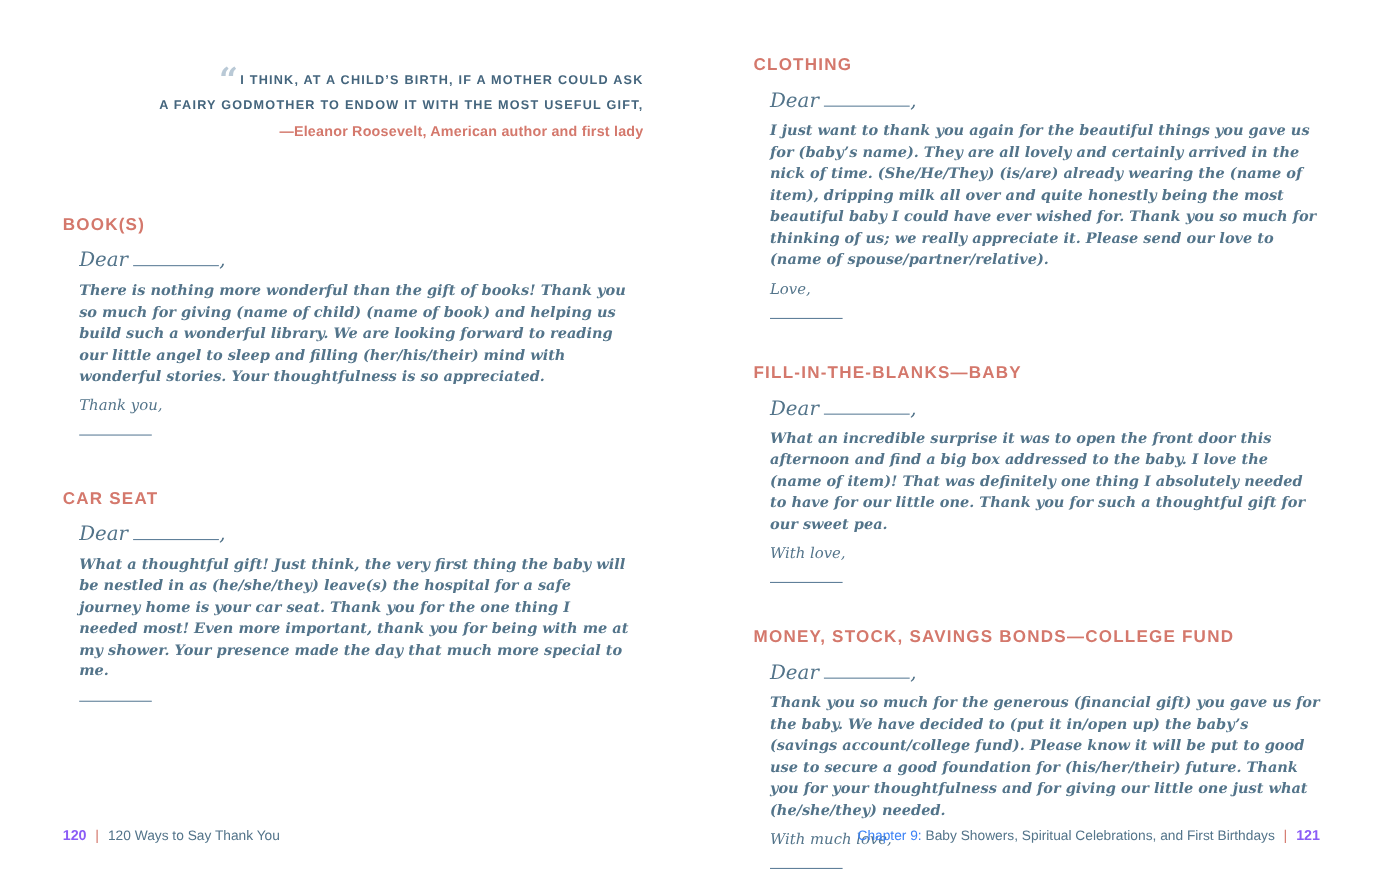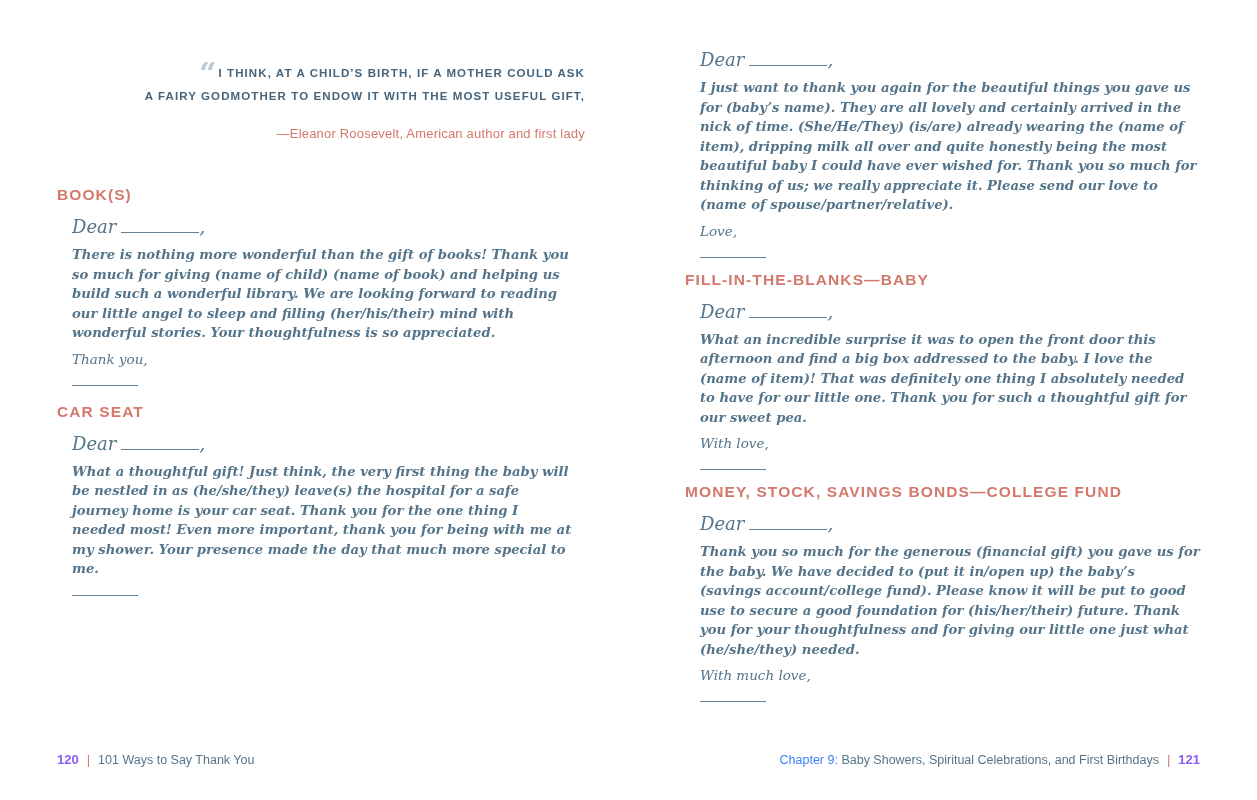--- a/index.html
+++ b/index.html
@@ -30,33 +30,33 @@
     font-family: "DejaVu Serif", serif;
     font-size: 30px;
     color: #b9c9d6;
     letter-spacing: 0;
     line-height: 0;
     position: relative;
   }
   .quote-mark.open  { top: 7px; margin-right: 2px; }
   .quote-mark.close { top: 5px; margin-left: 1px; }
   .quote-attribution {
-    margin-top: 17px;
+    margin-top: 3px;
     color: #d4786c;
     font-size: 13px;
     letter-spacing: 0.2px;
-    font-weight: normal;
+    font-weight: bold;
     line-height: 18px;
   }
 
   
-  .letter { margin-top: 16px; }
-  .page-left  .letter.first { margin-top: 42px; }
+  .letter { margin-top: 48px; }
+  .page-left  .letter.first { margin-top: 66px; }
   .page-right .letter.first { margin-top: 50px; }
-  .page-right .letter { margin-top: 12px; }
+  .page-right .letter { margin-top: 40px; }
 
   .section-title {
     margin: 0;
     font-size: 15.5px;
     font-weight: bold;
     letter-spacing: 1.1px;
     color: #d4786c;
     line-height: 20px;
   }
 
@@ -127,20 +127,21 @@
     <p class="salutation"><span>Dear</span><span class="blank-inline"></span><span>,</span></p>
     <p class="body-text">What a thoughtful gift! Just think, the very first thing the baby will be nestled in as (he/she/they) leave(s) the hospital for a safe journey home is your car seat. Thank you for the one thing I needed most! Even more important, thank you for being with me at my shower. Your presence made the day that much more special to me.</p>
     <div class="signature-line"></div>
   </section>
 
 </div>
 
 <div class="page page-right">
 
   <section class="letter first">
+    <h2 class="section-title">CLOTHING</h2>
     <p class="salutation"><span>Dear</span><span class="blank-inline"></span><span>,</span></p>
     <p class="body-text">I just want to thank you again for the beautiful things you gave us for (baby’s name). They are all lovely and certainly arrived in the nick of time. (She/He/They) (is/are) already wearing the (name of item), dripping milk all over and quite honestly being the most beautiful baby I could have ever wished for. Thank you so much for thinking of us; we really appreciate it. Please send our love to (name of spouse/partner/relative).</p>
     <p class="closing">Love,</p>
     <div class="signature-line"></div>
   </section>
 
   <section class="letter">
     <h2 class="section-title">FILL-IN-THE-BLANKS—BABY</h2>
     <p class="salutation"><span>Dear</span><span class="blank-inline"></span><span>,</span></p>
     <p class="body-text">What an incredible surprise it was to open the front door this afternoon and find a big box addressed to the baby. I love the (name of item)! That was definitely one thing I absolutely needed to have for our little one. Thank you for such a thoughtful gift for our sweet pea.</p>
@@ -152,19 +153,19 @@
     <h2 class="section-title">MONEY, STOCK, SAVINGS BONDS—COLLEGE FUND</h2>
     <p class="salutation"><span>Dear</span><span class="blank-inline"></span><span>,</span></p>
     <p class="body-text">Thank you so much for the generous (financial gift) you gave us for the baby. We have decided to (put it in/open up) the baby’s (savings account/college fund). Please know it will be put to good use to secure a good foundation for (his/her/their) future. Thank you for your thoughtfulness and for giving our little one just what (he/she/they) needed.</p>
     <p class="closing">With much love,</p>
     <div class="signature-line"></div>
   </section>
 
 </div>
 
 <div class="footer footer-left">
-  <span class="page-num">120</span><span class="divider">|</span><span>101 Ways to Say Thank You</span>
+  <span class="page-num">120</span><span class="divider">|</span><span>120 Ways to Say Thank You</span>
 </div>
 
 <div class="footer footer-right">
   <span class="chapter-label">Chapter 9:</span>
   <span>Baby Showers, Spiritual Celebrations, and First Birthdays</span><span class="divider">|</span><span class="page-num">121</span>
 </div>
 
 </body></html>

